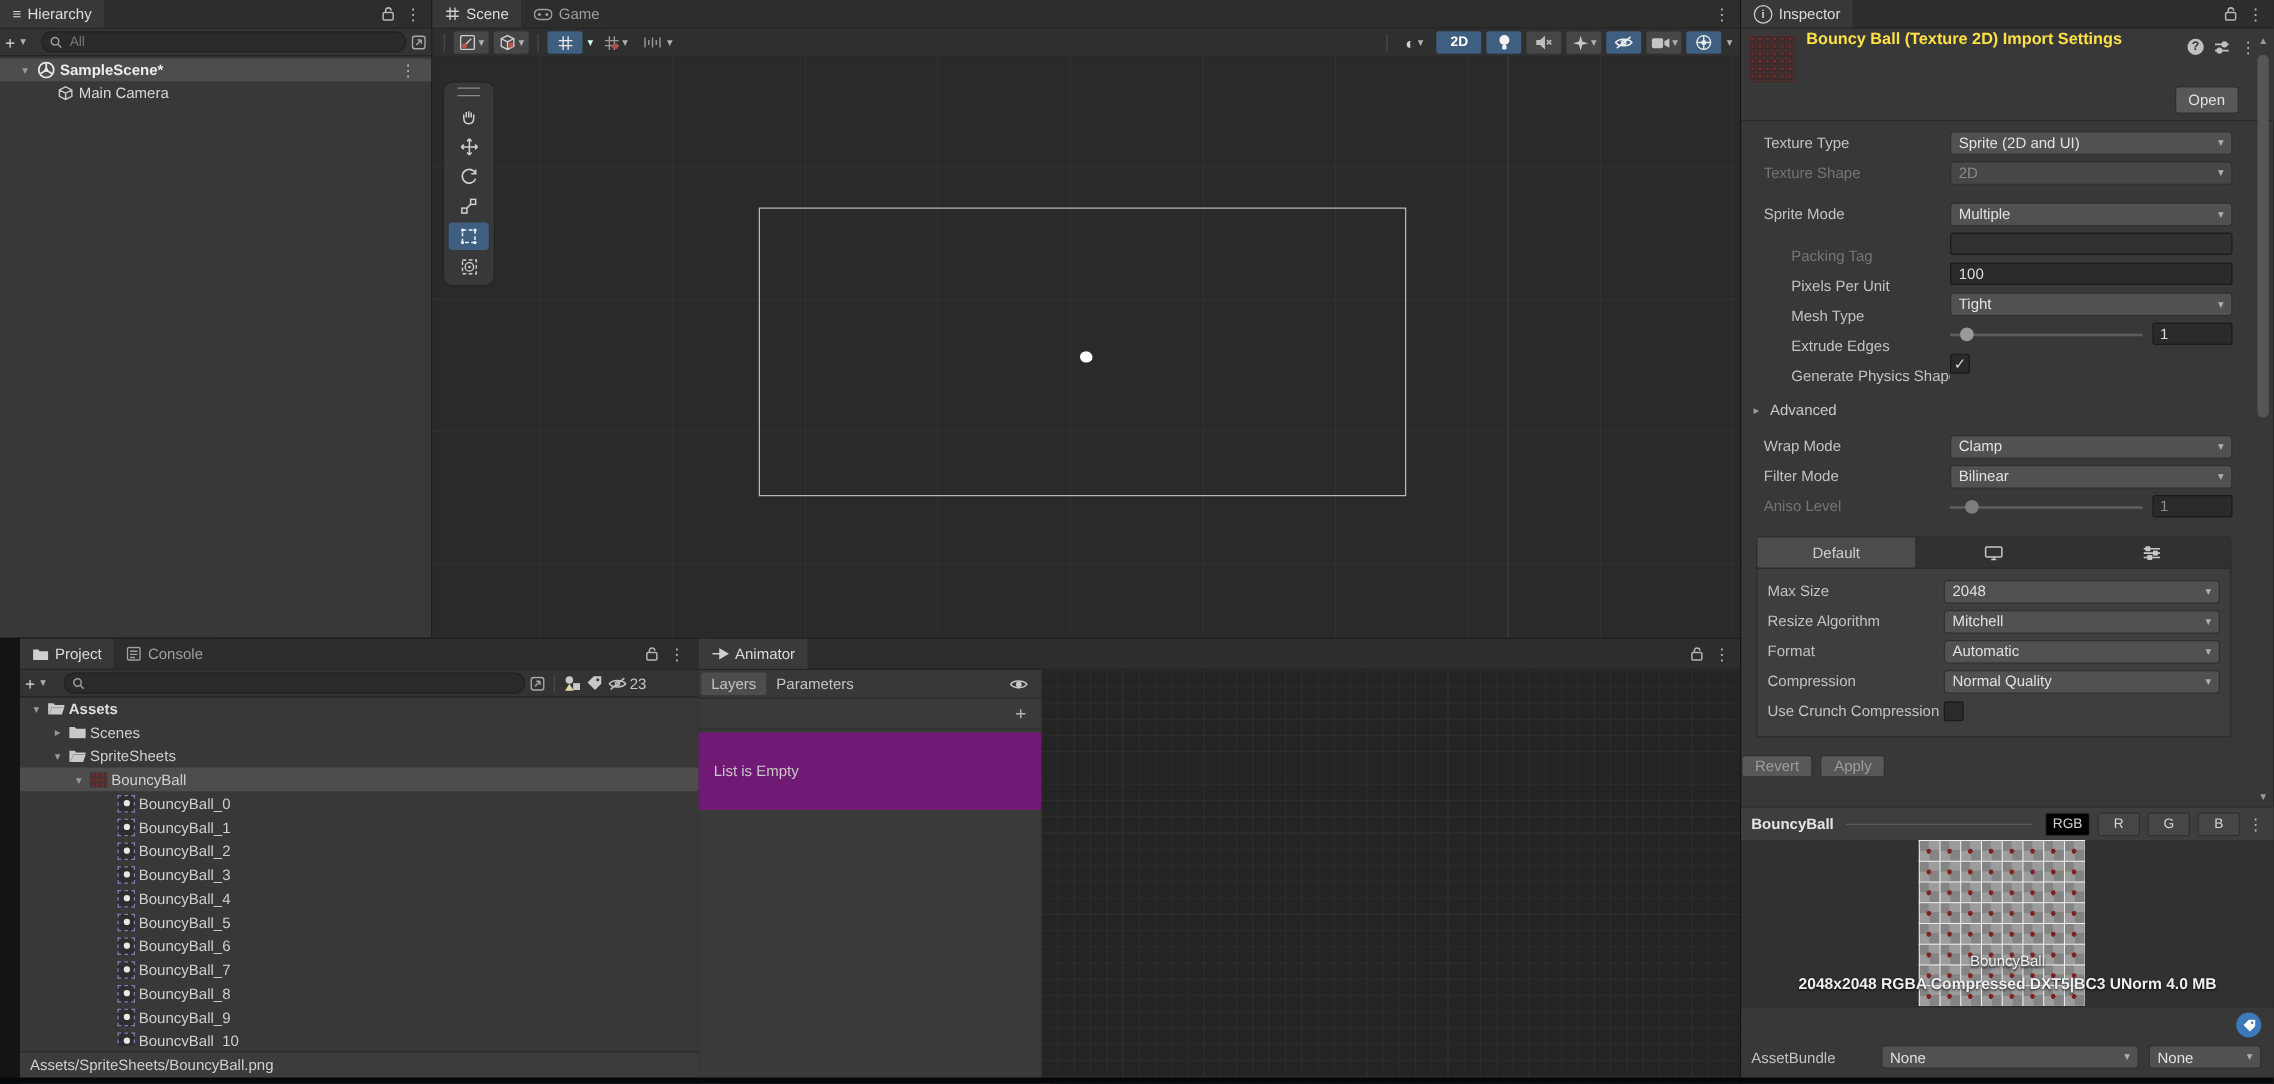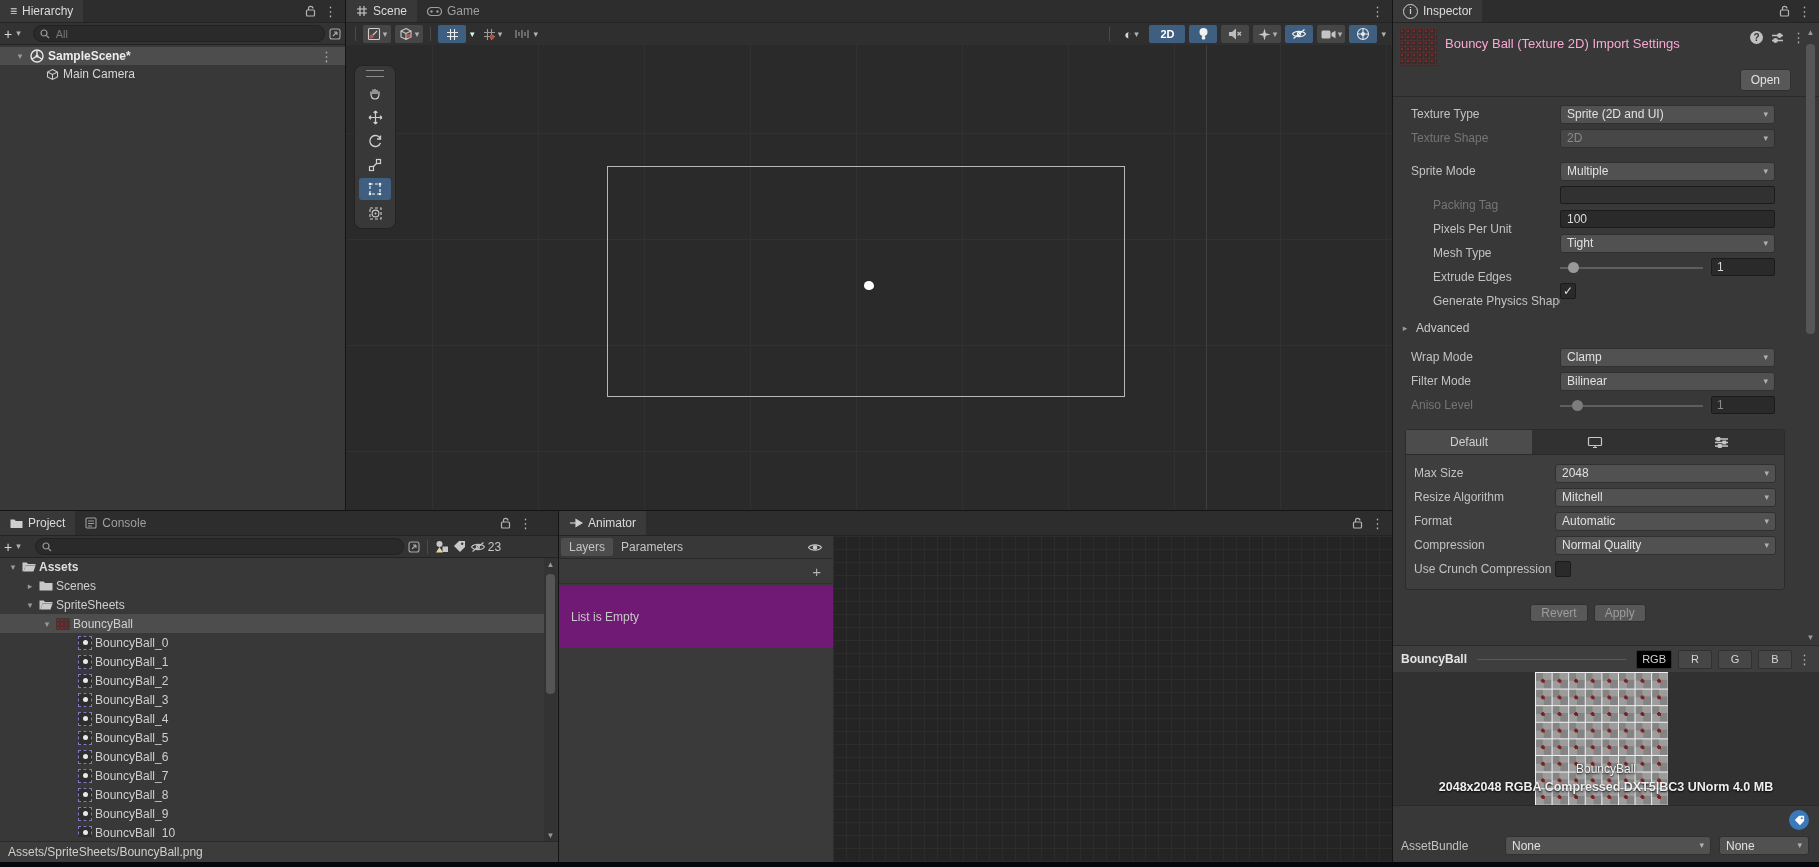--- a/index.html
+++ b/index.html
@@ -33,21 +33,21 @@
     background-image:linear-gradient(#313131 1px,transparent 1px),linear-gradient(90deg,#313131 1px,transparent 1px);
     background-size:106px 106px;background-position:-20px -18px;overflow:hidden;}
   #viewport .axisline{position:absolute;left:860px;top:0;bottom:0;width:1px;background:#3e3e3e;}
   #cam-rect{position:absolute;left:261px;top:121px;width:516px;height:229px;border:1px solid #b8b8b8;}
   #toolpalette{position:absolute;left:8px;top:20px;width:40px;background:#383838;border:1px solid #232323;border-radius:8px;padding:4px 0 3px;display:flex;flex-direction:column;align-items:center;}
   .tpgrip{width:18px;border-top:1px solid #8b8b8b;border-bottom:1px solid #8b8b8b;height:5px;margin-bottom:4px;}
   .tool{width:32px;height:22px;display:flex;align-items:center;justify-content:center;border-radius:3px;margin:1px 0;}
   .tool.sel{background:#3e5f80;}
   .scenebar{height:22px;background:#2f2f2f;display:flex;align-items:center;padding:0 6px;gap:4px;border-bottom:1px solid #242424;}
   
-  #project{left:0;top:511px;width:558px;height:356px;}
+  #project{left:16px;top:511px;width:558px;height:356px;}
   #project .tabbar{height:24px;}
   #ptree{position:absolute;left:0;top:46px;right:14px;height:280px;overflow:hidden;}
   .trow{display:flex;align-items:center;height:19px;gap:3px;font-size:12px;color:#cfcfcf;white-space:nowrap;}
   .trow.sel{background:#4d4d4d;}
   .arr{width:12px;text-align:center;font-size:9px;color:#9a9a9a;flex:none;}
   .ind{flex:none;}
   #pscroll{position:absolute;right:1px;top:47px;width:13px;bottom:25px;background:#333;}
   #pscroll .thumb{position:absolute;left:2px;right:2px;top:16px;height:120px;background:#555;border-radius:4px;}
   .scr-arr{position:absolute;left:0;right:0;text-align:center;font-size:8px;color:#999;}
   #statusbar{position:absolute;left:0;right:0;bottom:5px;height:20px;background:#3c3c3c;border-top:1px solid #2a2a2a;display:flex;align-items:center;padding:0 8px;color:#cfcfcf;font-size:12px;}
@@ -62,49 +62,49 @@
   .subtab{padding:2px 8px;color:#c4c4c4;}
   .subtab.active{background:#4d4d4d;border-radius:2px;}
   .addrow{height:24px;border-bottom:1px solid #2f2f2f;display:flex;align-items:center;justify-content:flex-end;padding:0 12px;color:#b5b5b5;font-size:15px;}
   #emptybox{margin:2px 0 0;background:#701a75;height:62px;display:flex;align-items:center;padding:0 12px;color:#c8c8c8;}
   
   #inspector{left:1393px;top:0;width:426px;height:867px;}
   #ihead{position:absolute;left:0;top:23px;right:0;height:73px;background:#383838;border-bottom:1px solid #2a2a2a;}
   #ithumb{position:absolute;left:6px;top:5px;width:38px;height:38px;background:#3c2b2b;
     background-image:radial-gradient(circle 1.2px at 3px 3px,#8a2525 95%,transparent),linear-gradient(#4a3333 1px,transparent 1px),linear-gradient(90deg,#4a3333 1px,transparent 1px);
     background-size:6px 6px,6px 6px,6px 6px;}
-  #ititle{position:absolute;left:52px;top:13px;width:300px;height:16px;overflow:hidden;white-space:nowrap;color:#f9a8d4;font-size:13px;}
+  #ititle{position:absolute;left:52px;top:0;width:300px;height:16px;overflow:hidden;white-space:nowrap;color:#fde047;font-size:13px;font-weight:bold;}
   .hdicons{position:absolute;right:14px;top:8px;display:flex;gap:8px;align-items:center;}
   .btn{background:#585858;border:1px solid #303030;border-radius:3px;color:#e2e2e2;display:inline-flex;align-items:center;justify-content:center;padding:1px 10px;font-size:12px;}
   .btn.dim{color:#9d9d9d;}
   #openbtn{position:absolute;right:28px;top:46px;height:18px;}
   #ibody{position:absolute;left:0;top:104px;width:404px;}
   .irow{display:flex;align-items:center;height:20px;margin-bottom:4px;padding-left:18px;}
   .irow .lab{width:149px;flex:none;overflow:hidden;white-space:nowrap;color:#c2c2c2;}
   .irow .lab.ind{padding-left:22px;width:127px;margin-top:20px;}
   .irow .lab.dis{color:#757575;}
-  .ctrl{flex:1;display:flex;align-items:center;margin-right:22px;}
+  .ctrl{flex:1;display:flex;align-items:center;margin-right:11px;}
   .drop{flex:1;height:17px;background:#515151;border:1px solid #303030;border-radius:3px;display:flex;align-items:center;padding:0 6px;color:#e0e0e0;white-space:nowrap;}
   .drop .caret{margin-left:auto;}
   .drop.dis{color:#8a8a8a;background:#474747;}
   .tfield{flex:1;height:16px;background:#2a2a2a;border:1px solid #1b1b1b;border-radius:2px;display:flex;align-items:center;padding:0 6px;color:#dedede;}
   .tfield.dis{background:#313131;}
   .slider{flex:1;position:relative;height:16px;margin-right:8px;}
   .slider .track{position:absolute;left:0;right:0;top:8px;height:2px;background:#5e5e5e;}
   .slider .knob{position:absolute;top:3px;width:11px;height:11px;border-radius:50%;background:#999;}
   .numbox{width:52px;flex:none;height:16px;background:#2a2a2a;border:1px solid #1b1b1b;border-radius:2px;display:flex;align-items:center;padding:0 5px;color:#d8d8d8;}
   .cbx{width:14px;height:14px;background:#2a2a2a;border:1px solid #1b1b1b;border-radius:2px;display:flex;align-items:center;justify-content:center;color:#dcdcdc;font-size:12px;line-height:1;}
   .foldout{display:flex;align-items:center;gap:5px;height:18px;padding-left:6px;color:#c8c8c8;}
   #platbox{margin:14px 12px 0 12px;background:#3e3e3e;border:1px solid #2b2b2b;border-radius:3px;}
   #plattabs{display:flex;height:24px;background:#313131;border-bottom:1px solid #2b2b2b;}
   .plattab{flex:1;display:flex;align-items:center;justify-content:center;color:#cfcfcf;}
   .plattab.active{background:#4c4c4c;}
   #platbox .irow{padding-left:8px;}
   #platbox .irow .lab{width:141px;}
-  #applyrow{display:flex;justify-content:center;gap:6px;margin:14px 14px 17px 0;}
+  #applyrow{display:flex;justify-content:flex-start;gap:6px;margin:14px 14px 17px 0;}
   #pvhead{position:absolute;left:0;top:645px;right:0;height:26px;background:#3e3e3e;border-top:1px solid #2a2a2a;border-bottom:1px solid #2a2a2a;display:flex;align-items:center;padding:0 8px;gap:6px;}
   #pvhead .stretch{flex:1;height:1px;background:#5a5a5a;margin:0 4px;}
   .chan{height:17px;min-width:22px;padding:0 5px;background:#464646;border:1px solid #303030;border-radius:2px;display:flex;align-items:center;justify-content:center;color:#d5d5d5;font-size:11px;}
   .chan.active{background:#000000;}
   #pvarea{position:absolute;left:0;top:672px;right:0;height:133px;background:#313131;overflow:hidden;}
   #sheet{position:absolute;left:142px;top:0;width:133px;height:133px;
     background-color:#8f8f8f;
     background-image:radial-gradient(circle 2px at 8px 9px,#7e1f1f 96%,transparent),linear-gradient(#f2f2f2 1px,transparent 1px),linear-gradient(90deg,#f2f2f2 1px,transparent 1px),conic-gradient(#9c9c9c 25%,#848484 0 50%,#9c9c9c 0 75%,#848484 0);
     background-size:16.6px 16.6px,16.6px 16.6px,16.6px 16.6px,16.6px 16.6px;}
   #pvcaption{position:absolute;left:0;right:0;top:90px;text-align:center;color:#f0f0f0;font-size:12px;text-shadow:0 1px 2px #000;}

